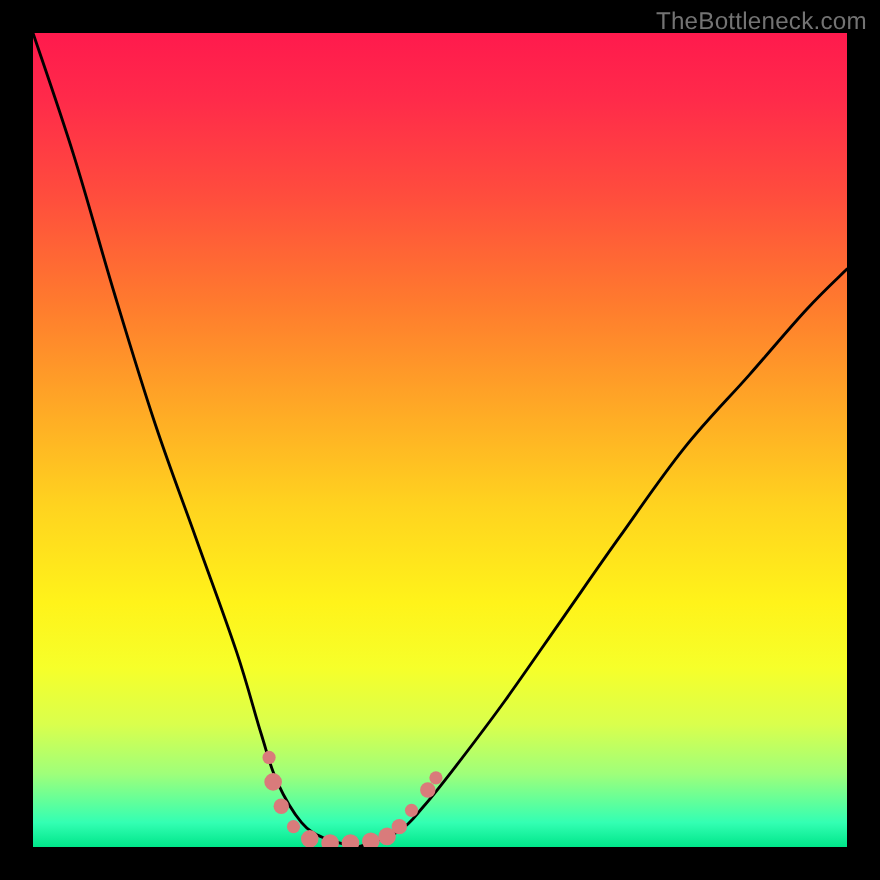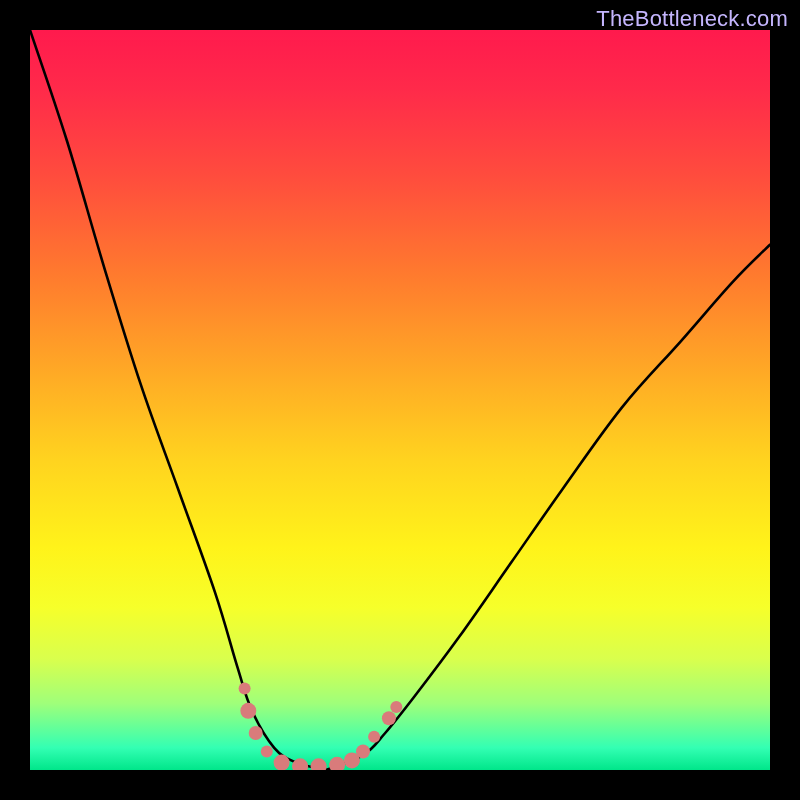--- a/index.html
+++ b/index.html
@@ -37,21 +37,21 @@
       #9fff7a 91%,
       #33ffb3 97%,
       #00e68a 100%
     );
     overflow: hidden;
   }
   .watermark {
     position: absolute;
     top: 6px;
     right: 12px;
-    color: #c4b5fd;
+    color: #737373;
     font-size: 22px;
     font-weight: 500;
     letter-spacing: 0.2px;
     user-select: none;
   }
   svg.curve {
     position: absolute;
     left: 0;
     top: 0;
     width: 740px;

